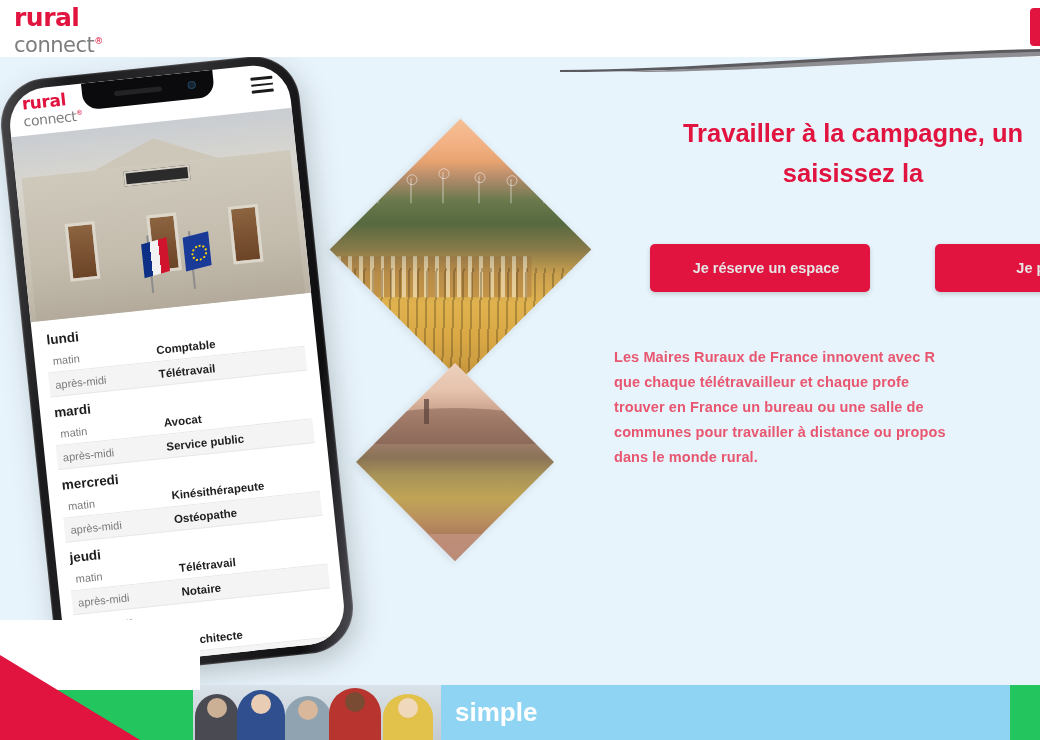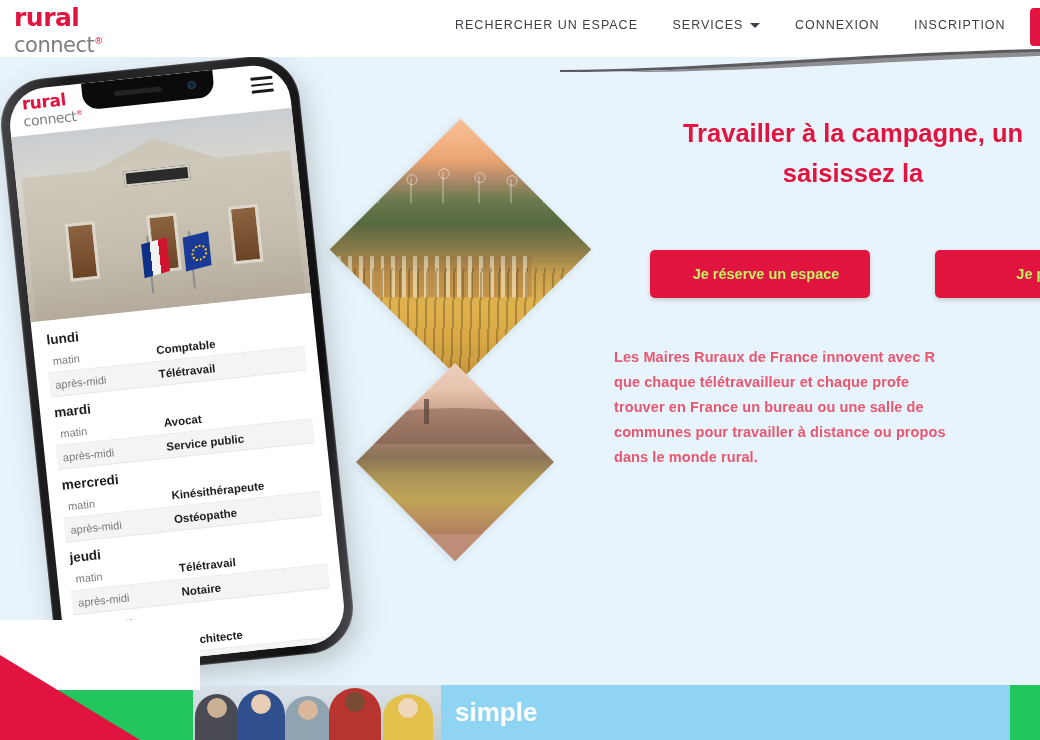--- a/index.html
+++ b/index.html
@@ -257,23 +257,23 @@
   
   .hero-right { position:absolute; left:570px; top:0; width:470px; height:504px; z-index:12; }
   .headline {
     position:absolute; left:48px; top:56px; width:470px;
     font-size:25.5px; font-weight:bold; color:#e1133f;
     line-height:40px; text-align:center; white-space:nowrap;
   }
   .headline .line2 { display:block; }
   .btn-row { position:absolute; left:0; top:185px; width:470px; height:50px; }
   .btn {
-    position:absolute; top:8px; height:48px;
+    position:absolute; top:2px; height:48px;
     background:#e1133f; border-radius:5px;
-    color:#bef264; font-size:14.5px; font-weight:bold;
+    color:#e5e5e5; font-size:14.5px; font-weight:bold;
     display:flex; align-items:center; justify-content:center;
     box-shadow: 0 2px 5px rgba(0,0,0,0.18);
     cursor:pointer; white-space:nowrap;padding-left:12px;
   }
   .btn-1 { left:80px; width:220px; }
   .btn-2 { left:365px; width:220px; }
   .para {
     position:absolute; left:44px; top:288px; width:470px;
     font-size:14.5px; line-height:25px; color:#e8566f;
     text-align:justify; font-weight:bold;
@@ -327,26 +327,20 @@
 
 <div id="root">
 
   <div class="header">
 
     <div class="brand">
       <div class="brand-rural">rural</div>
       <div class="brand-connect"><span>connect</span><span class="brand-reg">®</span></div>
     </div>
 
-    <div class="nav">
-      <span class="nav-item nav-gap-1">RECHERCHER UN ESPACE</span>
-      <span class="nav-item nav-gap"><span>SERVICES</span><span class="caret"></span></span>
-      <span class="nav-item nav-gap">CONNEXION</span>
-      <span class="nav-item nav-gap">INSCRIPTION</span>
-    </div>
 
     <div class="header-cta"></div>
 
     <div class="header-swoosh">
       <svg width="520" height="26" viewBox="0 0 520 26">
         <path d="M0 24 C 140 24, 300 6, 520 2 L520 8 C 300 12, 150 26, 0 26 Z" fill="#5b5b5f"></path>
         <path d="M60 26 C 220 20, 340 8, 520 5 L520 9 C 350 13, 230 24, 90 26 Z" fill="#8d8d92"></path>
       </svg>
     </div>
   </div>

